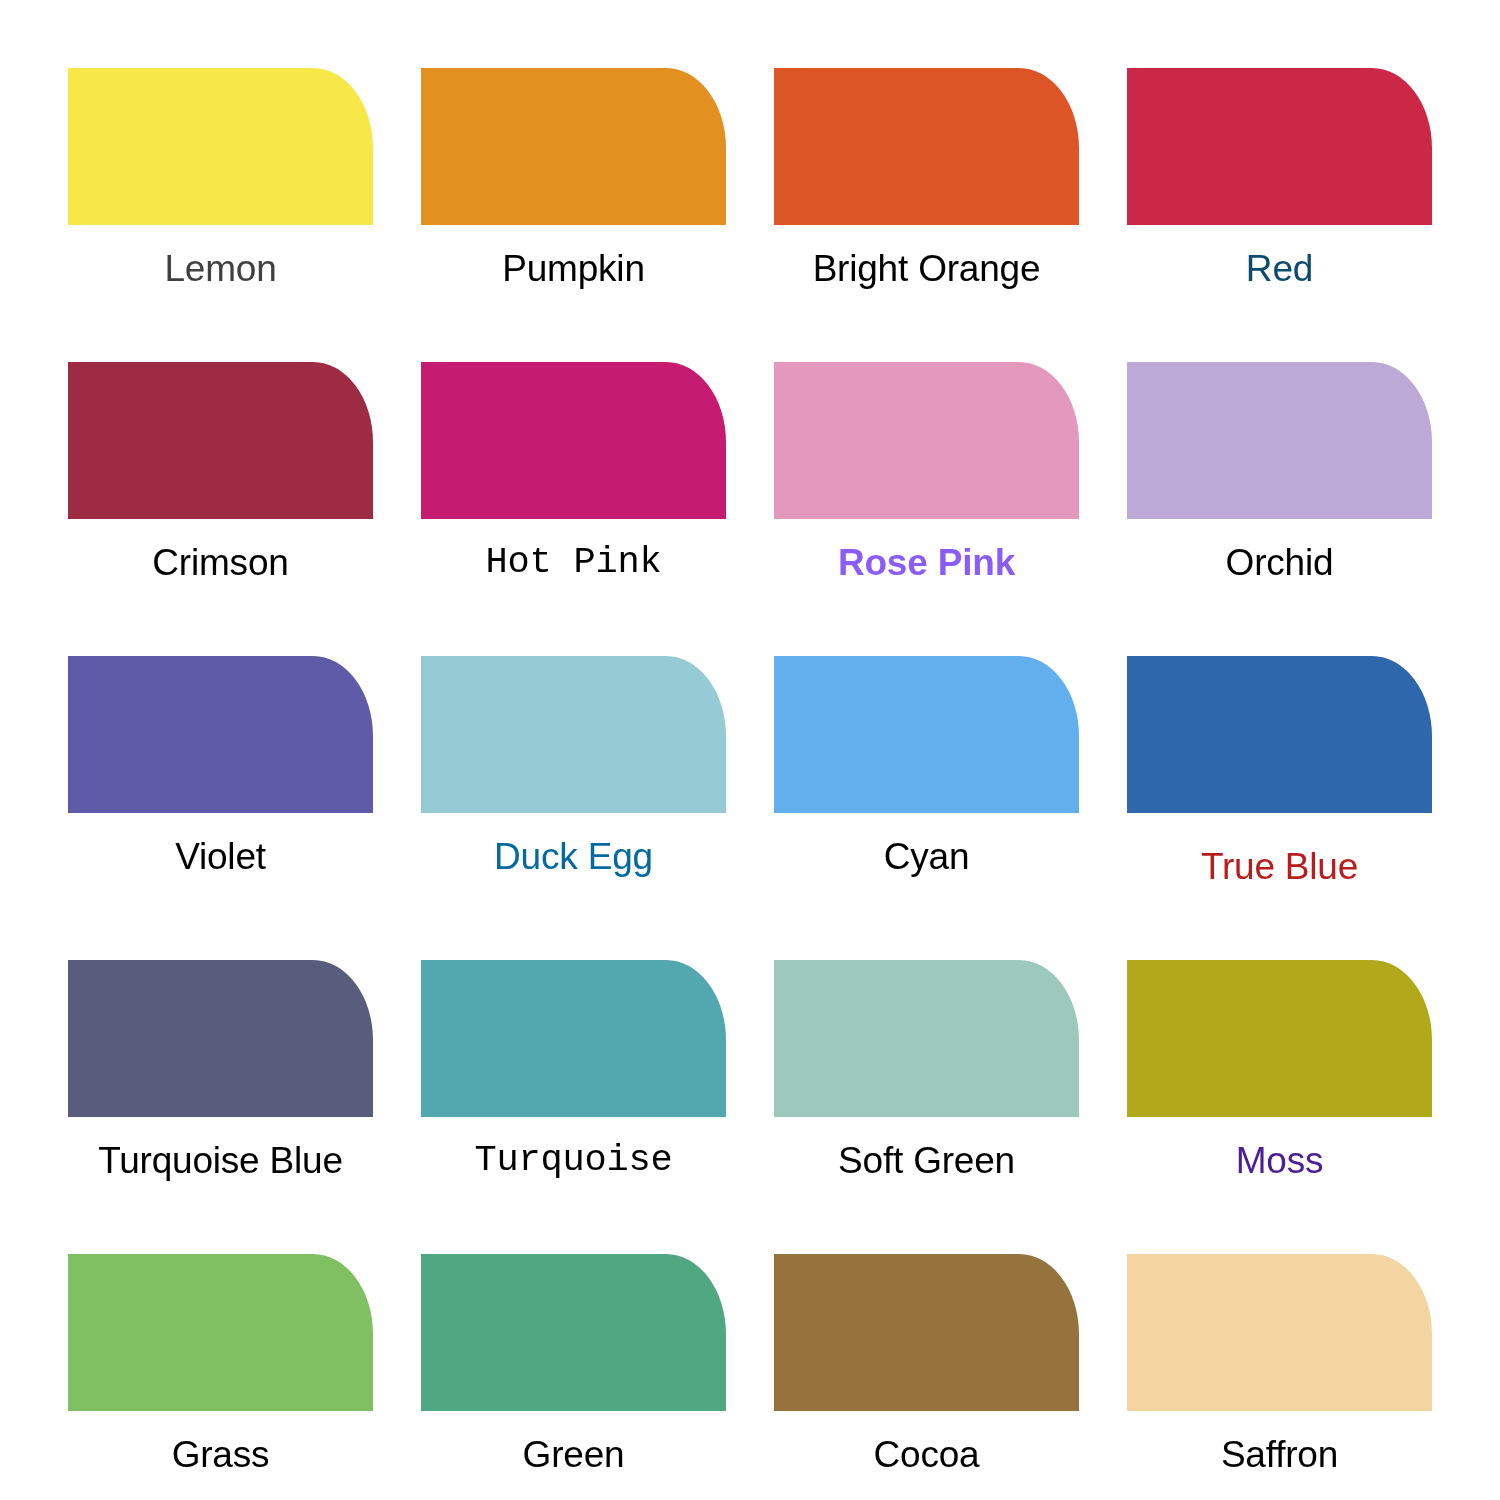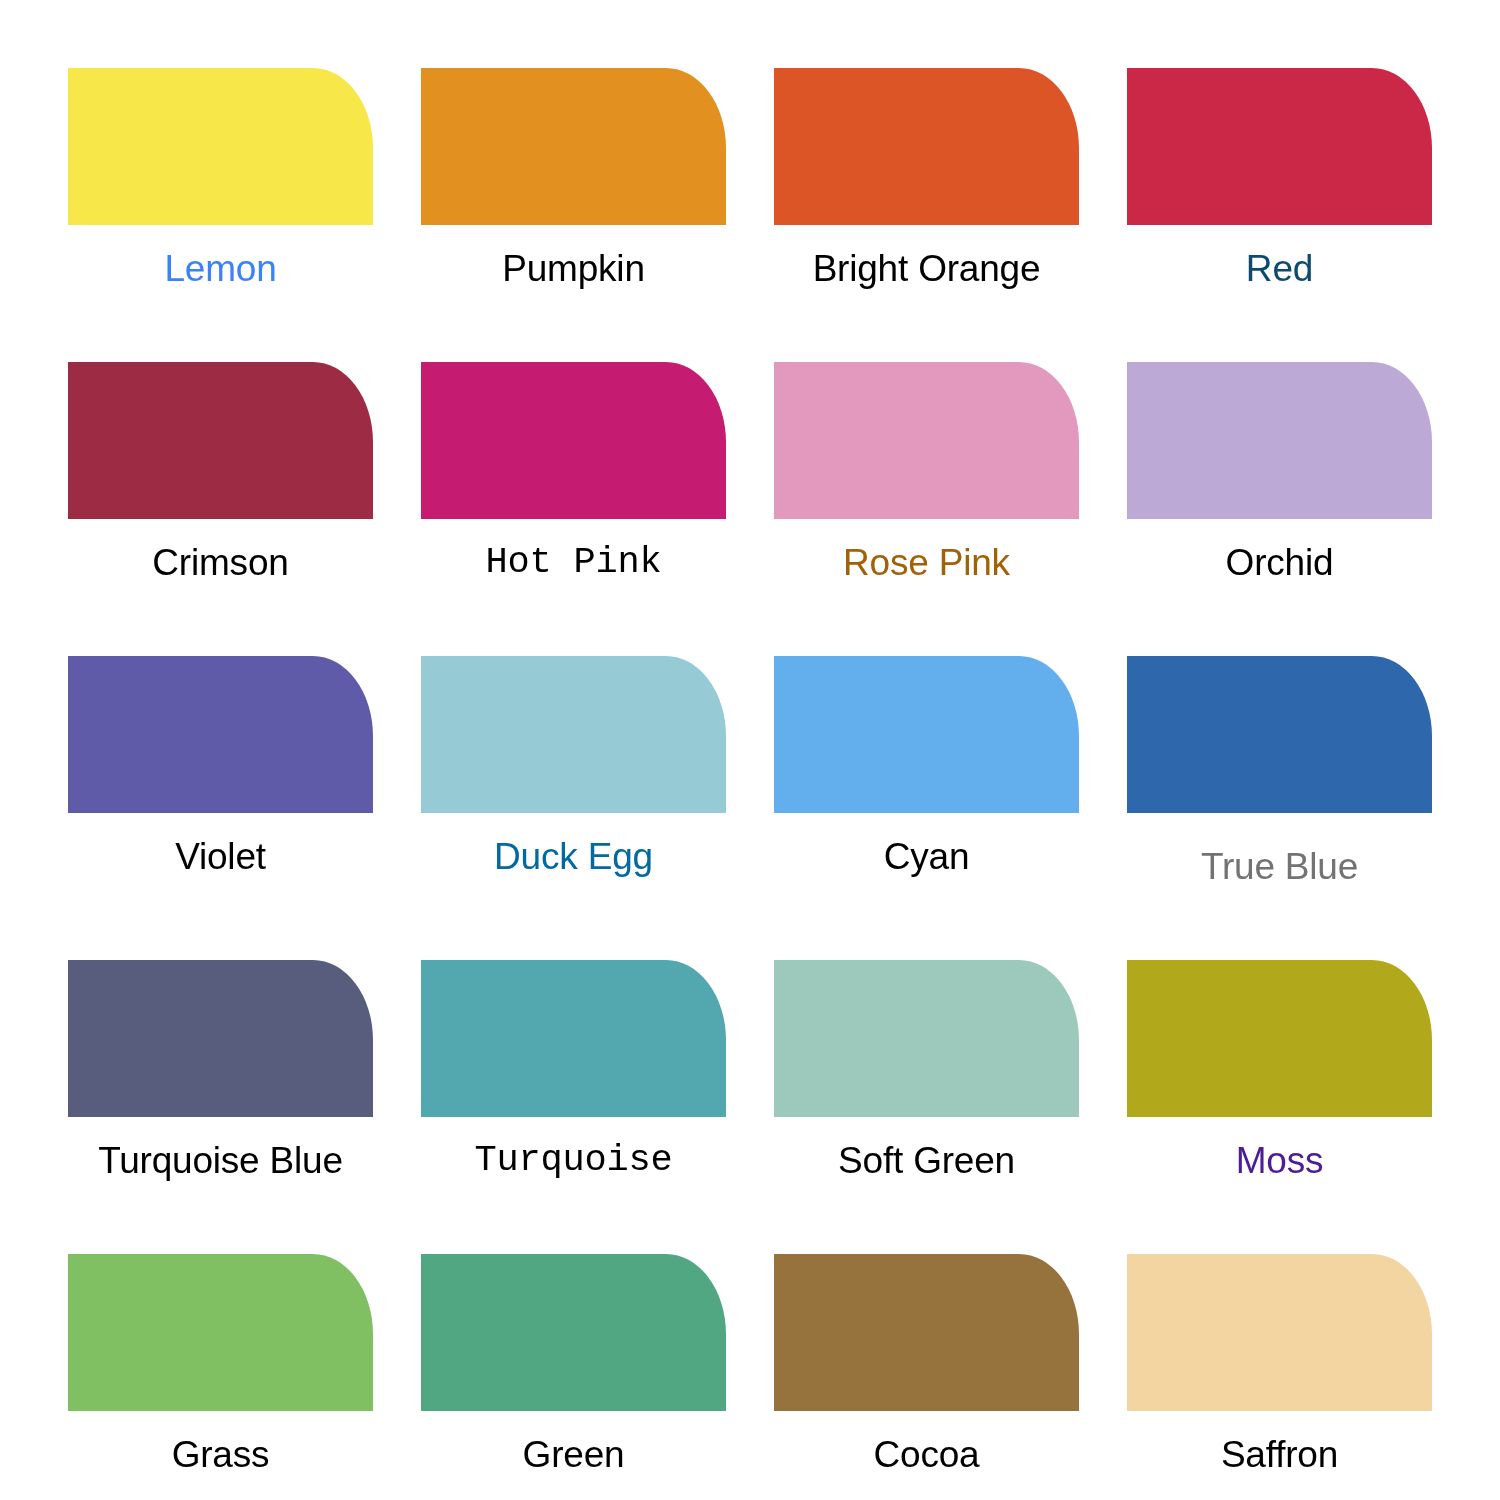--- a/index.html
+++ b/index.html
@@ -63,21 +63,21 @@
     white-space: nowrap;
   }
 </style>
 </head>
 <body style="background: rgb(255, 255, 255);">
 
 <div id="swatch-chart" style="background: rgb(255, 255, 255);">
   <div class="swatch-grid">
       <div class="swatch-cell">
         <div class="swatch-chip" style="background-color: rgb(247, 231, 72);"></div>
-        <span class="swatch-label" style="color: #3b82f6;">Lemon</span>
+        <span class="swatch-label" style="color: #404040;">Lemon</span>
       </div>
       <div class="swatch-cell">
         <div class="swatch-chip" style="background-color: rgb(226, 144, 31);"></div>
         <span class="swatch-label" style="color: rgb(0, 0, 0);">Pumpkin</span>
       </div>
       <div class="swatch-cell">
         <div class="swatch-chip" style="background-color: rgb(220, 85, 38);"></div>
         <span class="swatch-label" style="color: rgb(0, 0, 0);">Bright Orange</span>
       </div>
       <div class="swatch-cell">
@@ -87,41 +87,41 @@
       <div class="swatch-cell">
         <div class="swatch-chip" style="background-color: rgb(157, 43, 68);"></div>
         <span class="swatch-label" style="color: rgb(0, 0, 0);">Crimson</span>
       </div>
       <div class="swatch-cell">
         <div class="swatch-chip" style="background-color: rgb(197, 28, 114);"></div>
         <span class="swatch-label" style="color: rgb(0, 0, 0); font-family: Liberation Mono, monospace;">Hot Pink</span>
       </div>
       <div class="swatch-cell">
         <div class="swatch-chip" style="background-color: rgb(227, 153, 190);"></div>
-        <span class="swatch-label" style="color: #a16207;">Rose Pink</span>
+        <span class="swatch-label" style="color: #8b5cf6; font-weight: bold;">Rose Pink</span>
       </div>
       <div class="swatch-cell">
         <div class="swatch-chip" style="background-color: rgb(188, 169, 213);"></div>
         <span class="swatch-label" style="color: rgb(0, 0, 0);">Orchid</span>
       </div>
       <div class="swatch-cell">
         <div class="swatch-chip" style="background-color: rgb(95, 91, 168);"></div>
         <span class="swatch-label" style="color: rgb(0, 0, 0);">Violet</span>
       </div>
       <div class="swatch-cell">
         <div class="swatch-chip" style="background-color: rgb(150, 203, 214);"></div>
         <span class="swatch-label" style="color: #0369a1;">Duck Egg</span>
       </div>
       <div class="swatch-cell">
         <div class="swatch-chip" style="background-color: rgb(99, 175, 238);"></div>
         <span class="swatch-label" style="color: rgb(0, 0, 0);">Cyan</span>
       </div>
       <div class="swatch-cell">
         <div class="swatch-chip" style="background-color: rgb(47, 103, 173);"></div>
-        <span class="swatch-label" style="color: #737373; margin-top: 35px;">True Blue</span>
+        <span class="swatch-label" style="color: #b91c1c; margin-top: 35px;">True Blue</span>
       </div>
       <div class="swatch-cell">
         <div class="swatch-chip" style="background-color: rgb(88, 93, 126);"></div>
         <span class="swatch-label" style="color: rgb(0, 0, 0);">Turquoise Blue</span>
       </div>
       <div class="swatch-cell">
         <div class="swatch-chip" style="background-color: rgb(83, 167, 175);"></div>
         <span class="swatch-label" style="color: rgb(0, 0, 0); font-family: Liberation Mono, monospace;">Turquoise</span>
       </div>
       <div class="swatch-cell">

